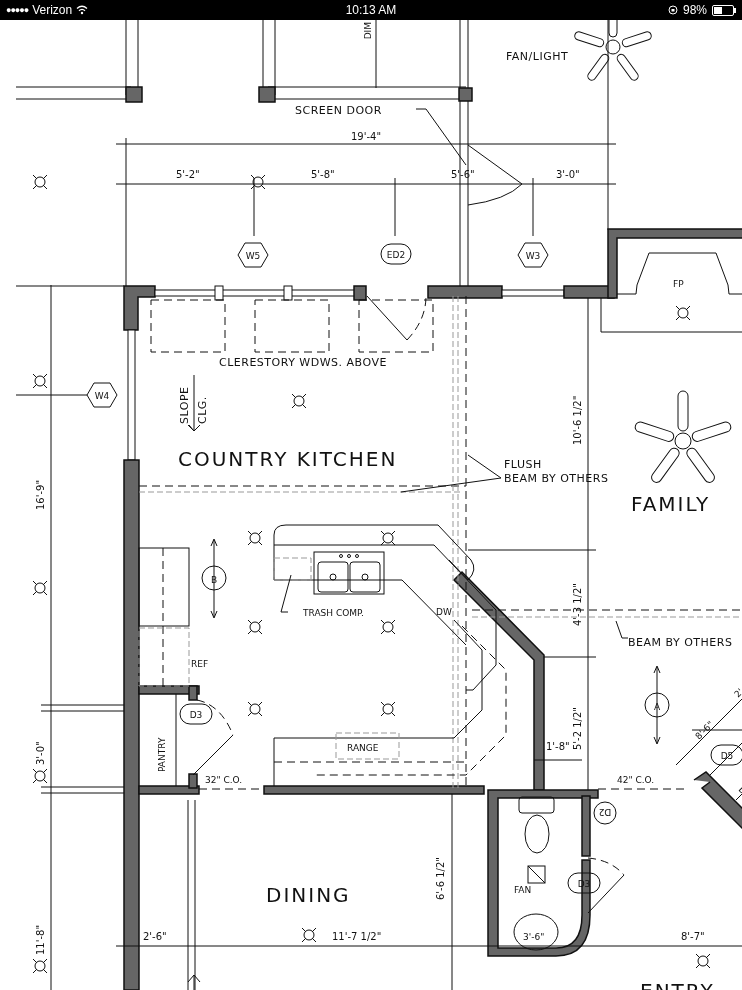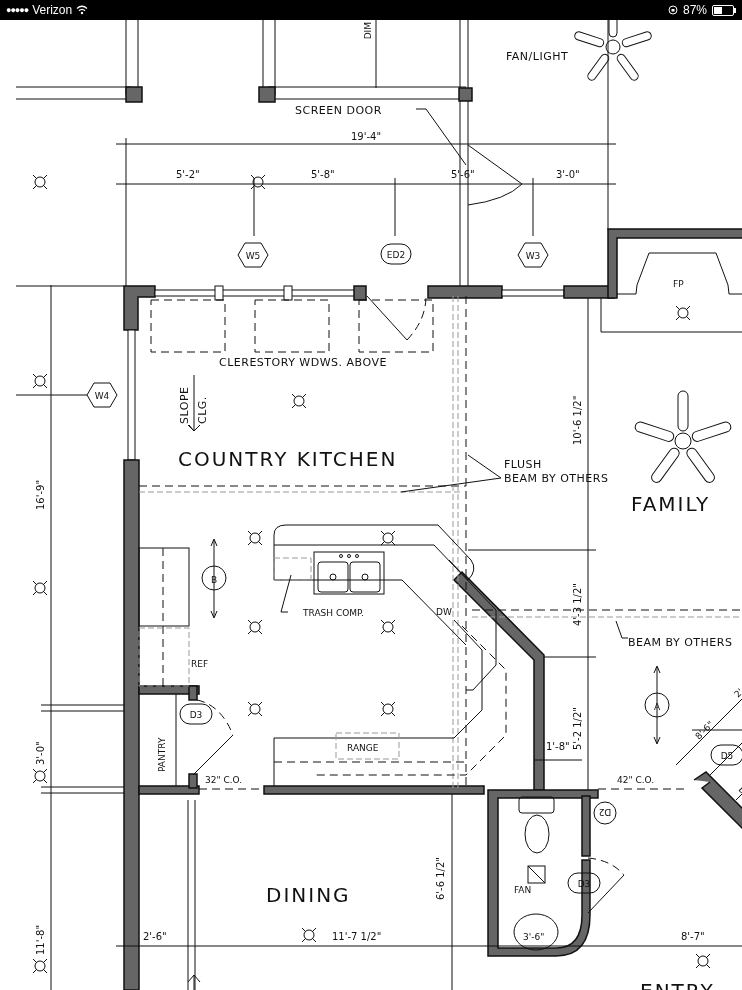--- a/index.html
+++ b/index.html
@@ -30,26 +30,27 @@
 <div class="statusbar">
   <div class="left">
     <span class="dots">●●●●●</span>
     <span>Verizon</span>
     <svg width="12" height="10" viewBox="0 0 12 10">
         <path d="M1 3.5 Q6 -1 11 3.5" stroke="#fff" fill="none" stroke-width="1.3"></path>
         <path d="M3 5.7 Q6 3 9 5.7" stroke="#fff" fill="none" stroke-width="1.3"></path>
         <circle cx="6" cy="8" r="1.2" fill="#fff"></circle>
       </svg>
   </div>
+  <div class="center">10:13 AM</div>
   <div class="right">
     <svg width="10" height="10" viewBox="0 0 10 10">
         <circle cx="5" cy="5" r="4" stroke="#fff" fill="none" stroke-width="1"></circle>
         <rect x="3.5" y="4" width="3" height="2.5" fill="#fff"></rect>
       </svg>
-    <span>87%</span>
+    <span>98%</span>
     <div class="battery">
         <div class="fill"></div>
       </div>
   </div>
 </div>
 
 <div class="plan">
 <svg width="742" height="970" viewBox="0 20 742 970" xmlns="http://www.w3.org/2000/svg">
 
   <g>

